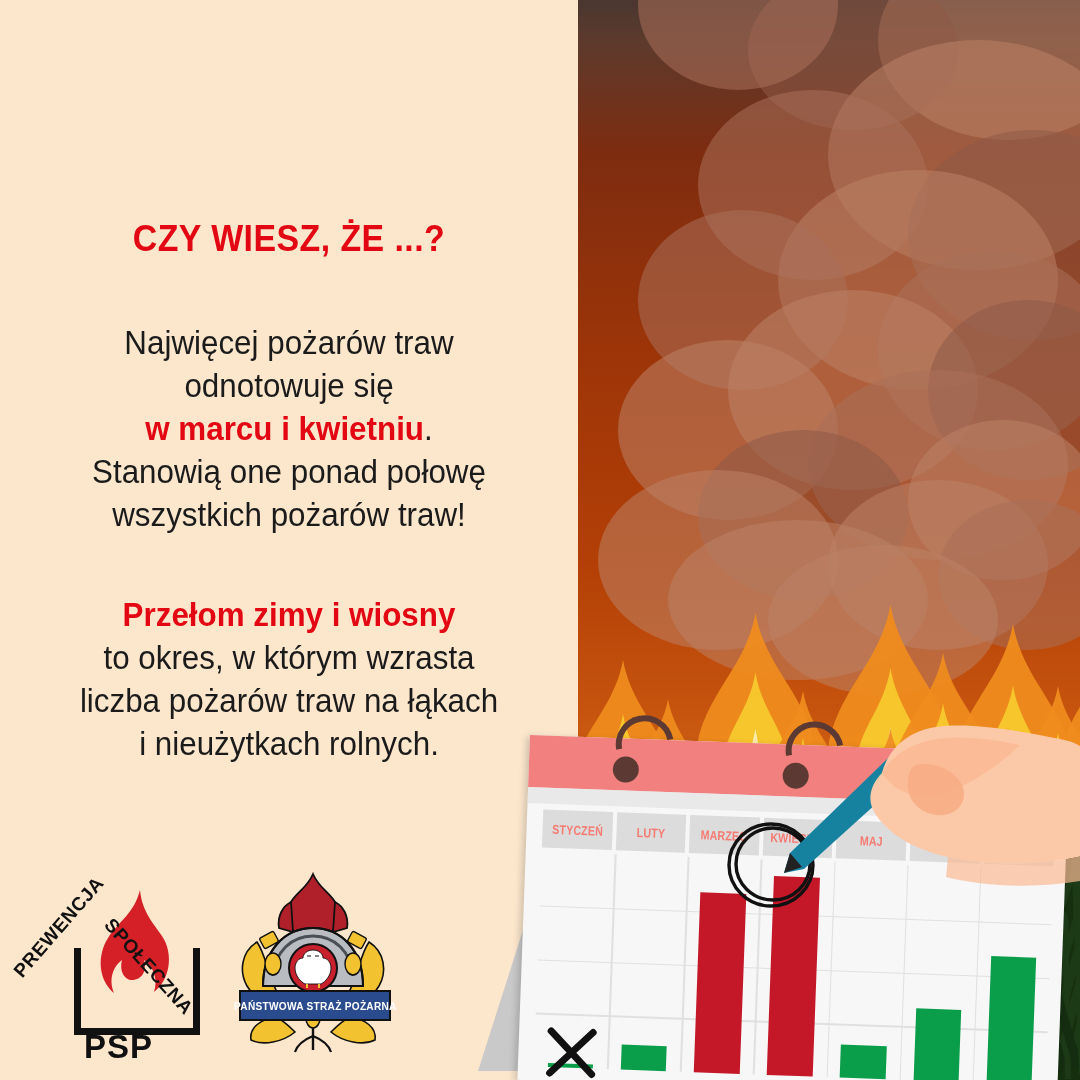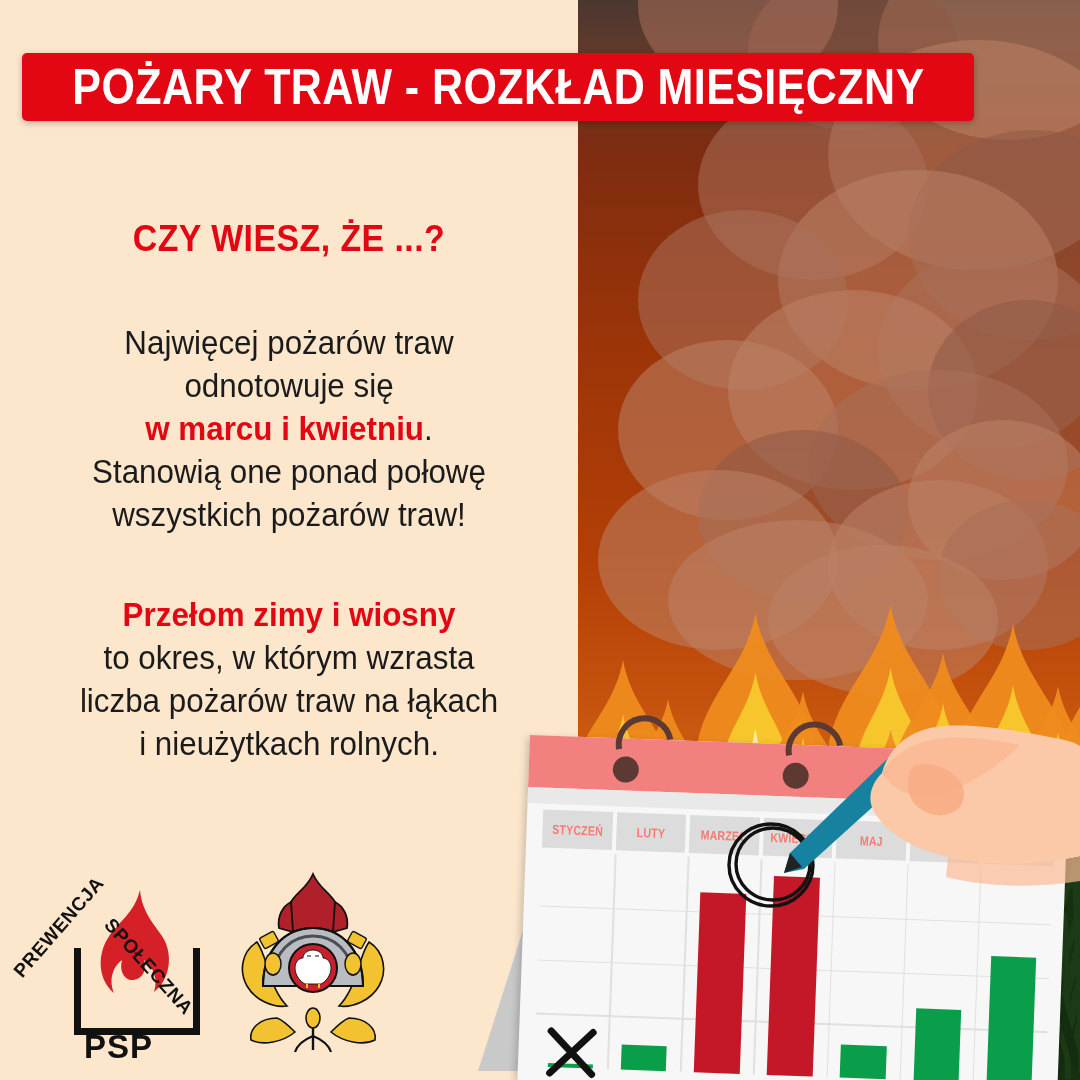--- a/index.html
+++ b/index.html
@@ -283,23 +283,20 @@
         <div class="blade dk" style="left: 495px; bottom: 14px; width: 9px; height: 122px; transform: rotate(-16deg);"></div>
         <div class="blade " style="left: 501px; bottom: 6px; width: 8px; height: 241px; transform: rotate(-2deg);"></div>
         <div class="blade dk" style="left: 4px; bottom: 19px; width: 8px; height: 268px; transform: rotate(-17deg);"></div>
         <div class="blade " style="left: 12px; bottom: -2px; width: 6px; height: 264px; transform: rotate(12deg);"></div>
         <div class="blade " style="left: 10px; bottom: 11px; width: 9px; height: 231px; transform: rotate(-3deg);"></div>
       </div>
   </div>
 
   <div class="left-panel"></div>
 
-  <div class="title-banner">
-    <span>POŻARY TRAW - ROZKŁAD MIESIĘCZNY</span>
-  </div>
 
   <div class="copy">
     <div class="kicker">CZY WIESZ, ŻE ...?</div>
     <div class="para">
       <div>Najwięcej pożarów traw</div>
       <div>odnotowuje się</div>
       <div><b class="hl">w marcu i kwietniu</b><span>.</span></div>
       <div>Stanowią one ponad połowę</div>
       <div>wszystkich pożarów traw!</div>
     </div>
@@ -348,20 +345,23 @@
         <ellipse cx="40" cy="96" rx="8" ry="11" fill="#f2c230" stroke="#111" stroke-width="1.4"></ellipse>
         <ellipse cx="120" cy="96" rx="8" ry="11" fill="#f2c230" stroke="#111" stroke-width="1.4"></ellipse>
 
         <circle cx="80" cy="100" r="24" fill="#c8202c" stroke="#111" stroke-width="2"></circle>
         <g fill="#fff" stroke="#111" stroke-width="0.9">
           <path d="M80 82 C74 82 70 86 70 90 C66 90 62 94 62 100 C62 108 68 114 72 116 L88 116 C92 114 98 108 98 100 C98 94 94 90 90 90 C90 86 86 82 80 82 Z"></path>
         </g>
         <path d="M74 88 L78 88 M82 88 L86 88" stroke="#111" stroke-width="1.2"></path>
         <path d="M74 116 L74 120 M86 116 L86 120" stroke="#f2c230" stroke-width="2"></path>
       </svg>
+      <div class="emb-banner">
+        <span>PAŃSTWOWA STRAŻ POŻARNA</span>
+      </div>
     </div>
   </div>
 
   <div class="calendar-wrap">
     <div class="cal-stand"></div>
     <div class="cal-board">
       <div class="cal-header"></div>
       <div class="cal-headshade"></div>
 
       <div class="ring-wire" style="left:86px;top:-24px;"></div>

